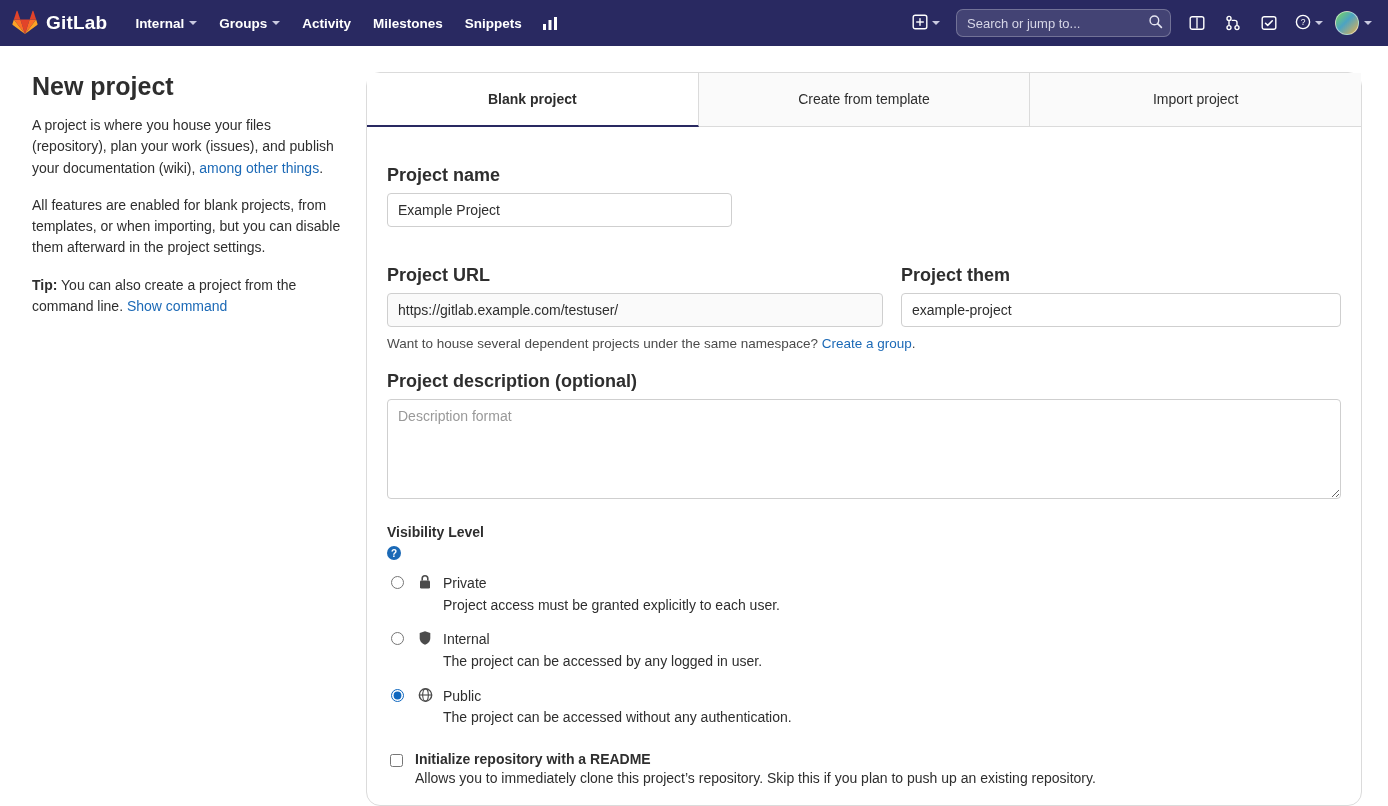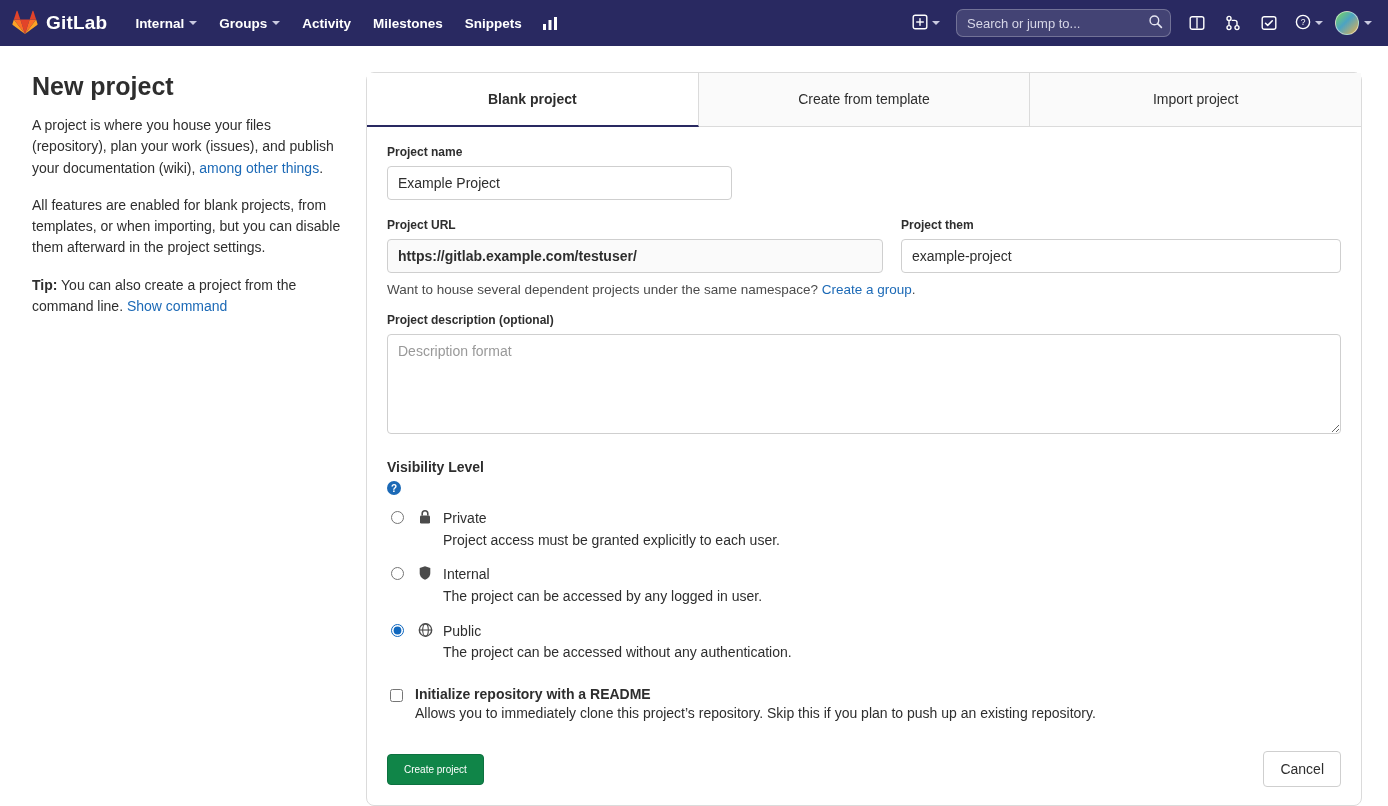--- a/index.html
+++ b/index.html
@@ -130,21 +130,21 @@
     font-size: 14px;
     line-height: 1.52;
     color: #2e2e2e;
   }
   a.link { color: #1b69b6; text-decoration: none; cursor: pointer; }
 
   
   .panel {
     flex: 1;
     border: 1px solid #dbdbdb;
-    border-radius: 8px;
+    border-radius: 14px;
     background: #fff;
     display: flex;
     flex-direction: column;
     max-width: 996px;
   }
   .tabs {
     display: flex;
     border-bottom: 1px solid #dbdbdb;
   }
   .tab {
@@ -163,43 +163,44 @@
     font-weight: bold;
     border-bottom: 2px solid #292961;
     margin-bottom: -1px;
   }
   .form {
     padding: 18px 20px 22px 20px;
   }
   label.fieldlabel {
     display: block;
     font-weight: bold;
-    font-size: 12px;
+    font-size: 18px;
     margin-bottom: 7px;
     color: #2e2e2e;
+    margin-top: 20px;
   }
   .text-input {
     width: 100%;
     height: 34px;
     border: 1px solid #cfcfcf;
     border-radius: 4px;
     padding: 0 10px;
     font-size: 14px;
     font-family: "Liberation Sans", sans-serif;
     color: #2e2e2e;
     outline: none;
   }
   .row-2 {
     display: flex;
     gap: 18px;
     margin-top: 18px;
   }
   .col { flex: 1; min-width: 0; }
   .col.url { flex: 0 0 496px; }
-  .url-input { background: #fafafa; font-weight: bold; }
+  .url-input { background: #fafafa; }
   .hint {
     margin: 9px 0 0 0;
     font-size: 13.5px;
     color: #4b4b4b;
   }
   .desc-label { margin-top: 16px; }
   textarea.desc {
     width: 100%;
     height: 100px;
     border: 1px solid #cfcfcf;

